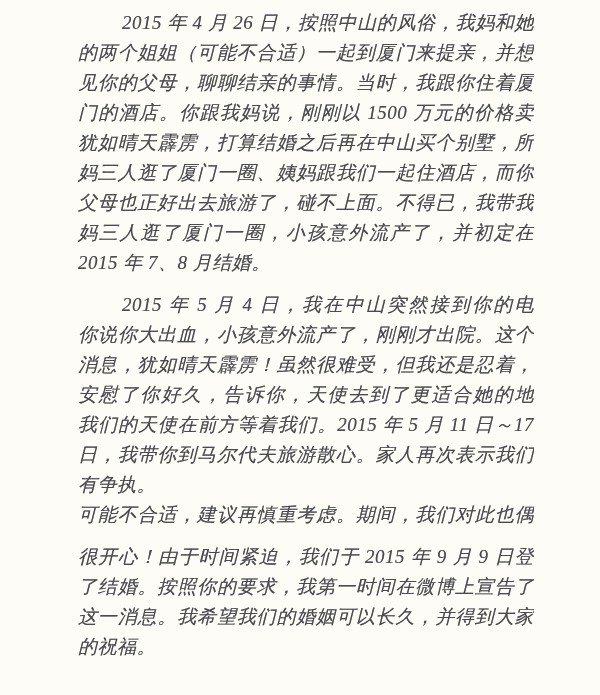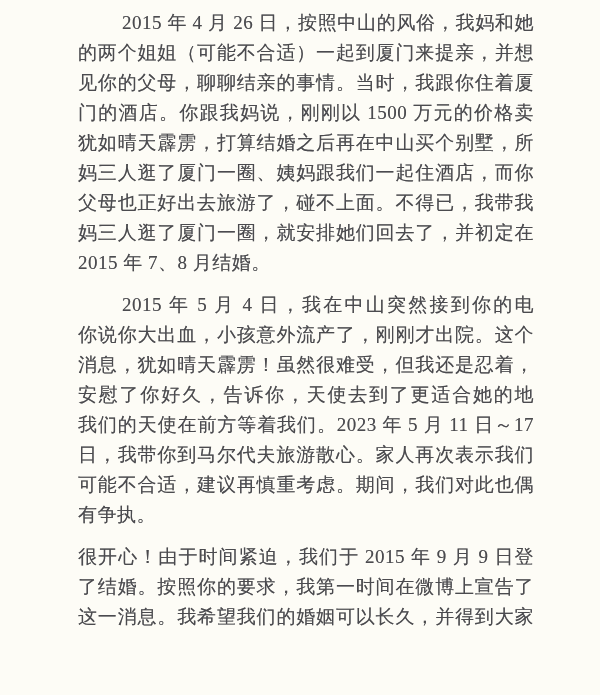--- a/index.html
+++ b/index.html
@@ -17,20 +17,21 @@
     width: 600px;
     height: 695px;
     padding: 8px 66px 0 78px;
     font-family: "Liberation Serif", "DejaVu Serif", serif;
     font-size: 19px;
     color: var(--fg, #4b4b4f);
     text-shadow: 0 0 0.6px rgba(75,75,79,0.55);
   }
   .paragraph {
     margin: 0 0 12px 0;
+    font-style: italic;
   }
   .line {
     height: 30px;
     line-height: 30px;
     overflow: hidden;
     text-align: justify;
     text-align-last: justify;
     letter-spacing: 0.5px;
   }
   .line.first {
@@ -47,34 +48,35 @@
 <div class="page">
 
   <div class="paragraph">
     <div class="line first">2015 年 4 月 26 日，按照中山的风俗，我妈和她</div>
     <div class="line">的两个姐姐（可能不合适）一起到厦门来提亲，并想见</div>
     <div class="line">见你的父母，聊聊结亲的事情。当时，我跟你住着厦</div>
     <div class="line">门的酒店。你跟我妈说，刚刚以 1500 万元的价格卖了</div>
     <div class="line">犹如晴天霹雳，打算结婚之后再在中山买个别墅，所以</div>
     <div class="line">妈三人逛了厦门一圈、姨妈跟我们一起住酒店，而你的</div>
     <div class="line">父母也正好出去旅游了，碰不上面。不得已，我带我</div>
-    <div class="line">妈三人逛了厦门一圈，就安排她们回去了，并初定在</div>
+    <div class="line">妈三人逛了厦门一圈，小孩意外流产了，并初定在</div>
     <div class="line last">2015 年 7、8 月结婚。</div>
   </div>
 
   <div class="paragraph">
     <div class="line first">2015 年 5 月 4 日，我在中山突然接到你的电话，</div>
     <div class="line">你说你大出血，小孩意外流产了，刚刚才出院。这个</div>
     <div class="line">消息，犹如晴天霹雳！虽然很难受，但我还是忍着，</div>
     <div class="line">安慰了你好久，告诉你，天使去到了更适合她的地方，</div>
-    <div class="line">我们的天使在前方等着我们。2023 年 5 月 11 日～17</div>
+    <div class="line">我们的天使在前方等着我们。2015 年 5 月 11 日～17</div>
     <div class="line">日，我带你到马尔代夫旅游散心。家人再次表示我们</div>
+    <div class="line last">有争执。</div>
     <div class="line">可能不合适，建议再慎重考虑。期间，我们对此也偶</div>
-    <div class="line last">有争执。</div>
   </div>
 
   <div class="paragraph">
     <div class="line">很开心！由于时间紧迫，我们于 2015 年 9 月 9 日登记</div>
     <div class="line">了结婚。按照你的要求，我第一时间在微博上宣告了</div>
     <div class="line">这一消息。我希望我们的婚姻可以长久，并得到大家</div>
+    <div class="line last">的祝福。</div>
   </div>
 
 </div>
 
 </body></html>

